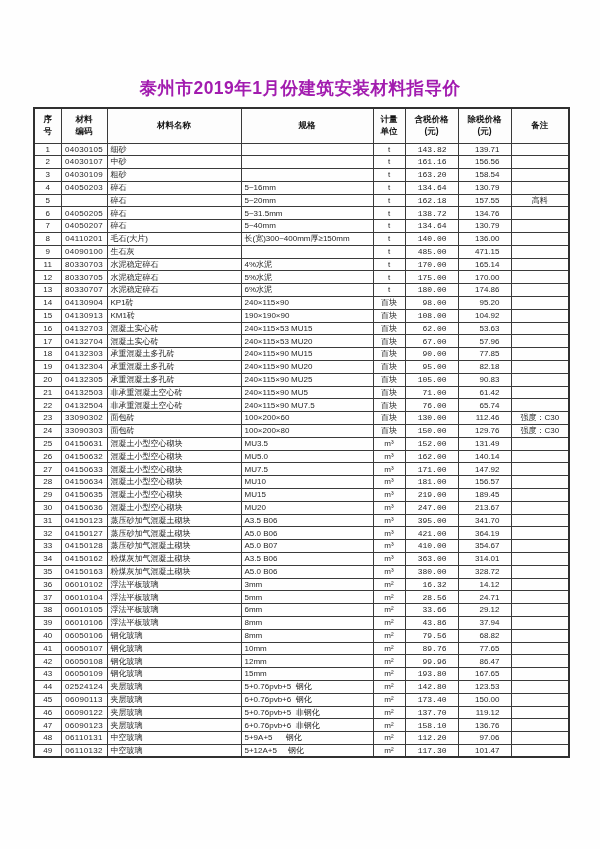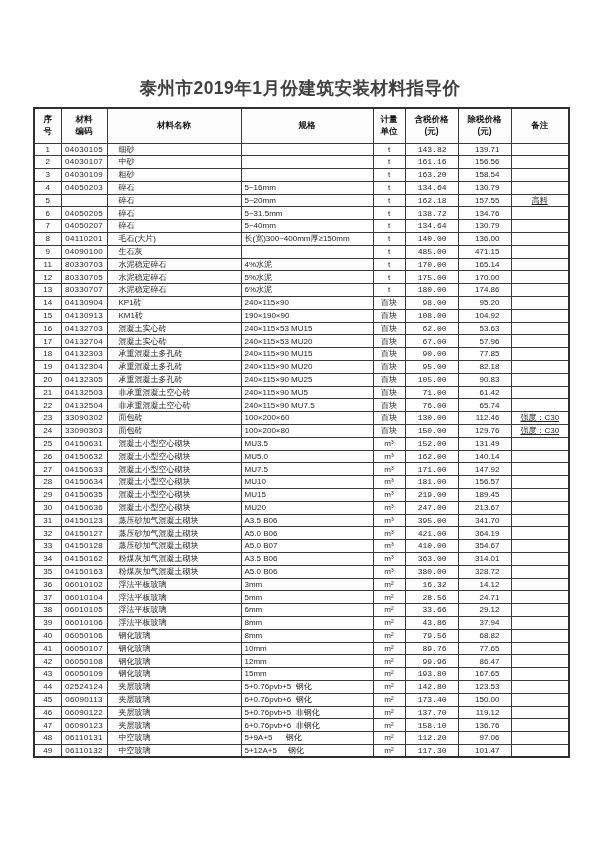--- a/index.html
+++ b/index.html
@@ -16,21 +16,21 @@
     overflow: hidden;
   }
   .doc-title {
     position: absolute;
     top: 76px; left: 0;
     width: 100%;
     text-align: center;
     font-size: 17.5px;
     font-weight: bold;
     letter-spacing: 0.5px;
-    color: #404040;
+    color: #a21caf;
   }
   table.price-table {
     position: absolute;
     left: 33px; top: 107px;
     width: 535px;
     border-collapse: collapse;
     table-layout: fixed;
     border: 2px solid #303030;
   }
   .price-table th, .price-table td {
@@ -51,26 +51,26 @@
   .price-table td {
     height: 12.8px;
     font-size: 8px;
     line-height: 11.5px;
     vertical-align: middle;
     white-space: pre;
     color: #252525;
   }
   .price-table td.col-no     { text-align: center; }
   .price-table td.col-code   { text-align: center; letter-spacing: 0.3px; }
-  .price-table td.col-name   { text-align: left; padding-left: 11px; margin-left: 22px; }
+  .price-table td.col-name   { text-align: left; padding-left: 3px; margin-left: 22px; }
   .price-table td.col-spec   { text-align: left; padding-left: 3px; }
   .price-table td.col-unit   { text-align: center; }
   .price-table td.col-tax    { text-align: right; padding-right: 11px; font-family: Liberation Mono, monospace; }
   .price-table td.col-notax  { text-align: right; padding-right: 11px; }
-  .price-table td.col-remark { text-align: center; text-decoration: underline; }
+  .price-table td.col-remark { text-align: center; }
 </style>
 </head>
 <body>
 
 <div class="page">
   <div class="doc-title">泰州市2019年1月份建筑安装材料指导价</div>
 
   <table class="price-table">
     <colgroup>
       <col style="width:27px">

